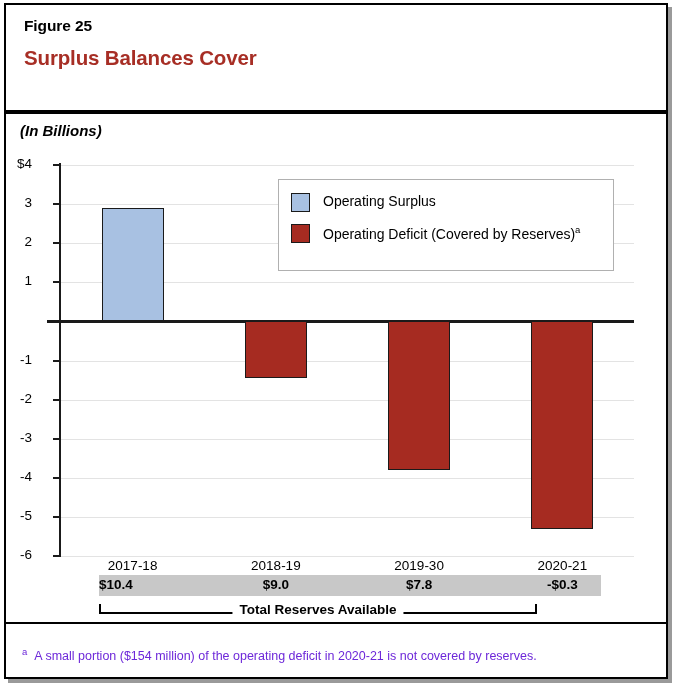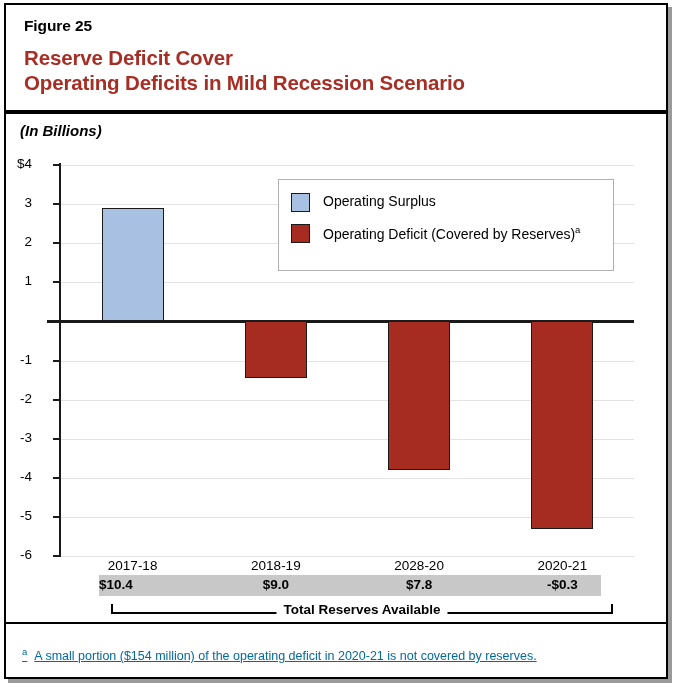--- a/index.html
+++ b/index.html
@@ -192,23 +192,23 @@
     top: 572px;
     font-size: 13.5px;
     font-weight: bold;
     color: #000000;
     text-align: center;
     white-space: nowrap;
   }
 
   .bracket {
     position: absolute;
-    left: 105px;
+    left: 93px;
     top: 597px;
-    width: 502px;
+    width: 438px;
     height: 12px;
   }
   .bracket-line {
     position: absolute;
     left: 0;
     top: 10px;
     width: 100%;
     height: 2px;
     background: #000000;
   }
@@ -241,40 +241,38 @@
     right: 0;
     top: 617px;
     height: 2px;
     background: #000000;
   }
   .footnote {
     position: absolute;
     left: 16px;
     top: 641px;
     font-size: 12.5px;
-    color: #0369a1;
-    white-space: nowrap;
-    text-decoration: underline;
+    color: #6d28d9;
+    white-space: nowrap;
   }
   .footnote .fn-marker {
     font-size: 9.5px;
     vertical-align: super;
     margin-right: 7px;
   }
 </style>
 </head>
 <body>
 
 <div id="figure">
 
   <div class="header-block">
     <div class="fig-number">Figure 25</div>
     <div class="fig-title">
-      <div>Reserve Deficit Cover</div>
-      <div>Operating Deficits in Mild Recession Scenario</div>
+      <div>Surplus Balances Cover</div>
     </div>
   </div>
   <div class="header-rule"></div>
 
   <div class="units">(In Billions)</div>
 
   <div id="plot">
       <div class="gridline" style="top: 160px;"></div>
       <div class="ytick" style="top: 159px;"></div>
       <div class="ylabel" style="top: 151px;">$4</div>
@@ -317,21 +315,21 @@
           <span class="legend-swatch surplus"></span>
           <span class="legend-text">Operating Surplus</span>
         </div>
         <div class="legend-row r1">
           <span class="legend-swatch deficit"></span>
           <span class="legend-text">Operating Deficit (Covered by Reserves)<span class="sup">a</span></span>
         </div>
       </div>
       <div class="cat-label" style="left: 66.625px; width: 120px;">2017-18</div>
       <div class="cat-label" style="left: 209.875px; width: 120px;">2018-19</div>
-      <div class="cat-label" style="left: 353.125px; width: 120px;">2028-20</div>
+      <div class="cat-label" style="left: 353.125px; width: 120px;">2019-30</div>
       <div class="cat-label" style="left: 496.375px; width: 120px;">2020-21</div>
       <div class="reserve-band"></div>
       <div class="reserve-val" style="left: 50px; width: 120px;">$10.4</div>
       <div class="reserve-val" style="left: 209.875px; width: 120px;">$9.0</div>
       <div class="reserve-val" style="left: 353.125px; width: 120px;">$7.8</div>
       <div class="reserve-val" style="left: 496.375px; width: 120px;">-$0.3</div>
       <div class="bracket">
         <div class="bracket-line"></div>
         <div class="bracket-tick left"></div>
         <div class="bracket-tick right"></div>

